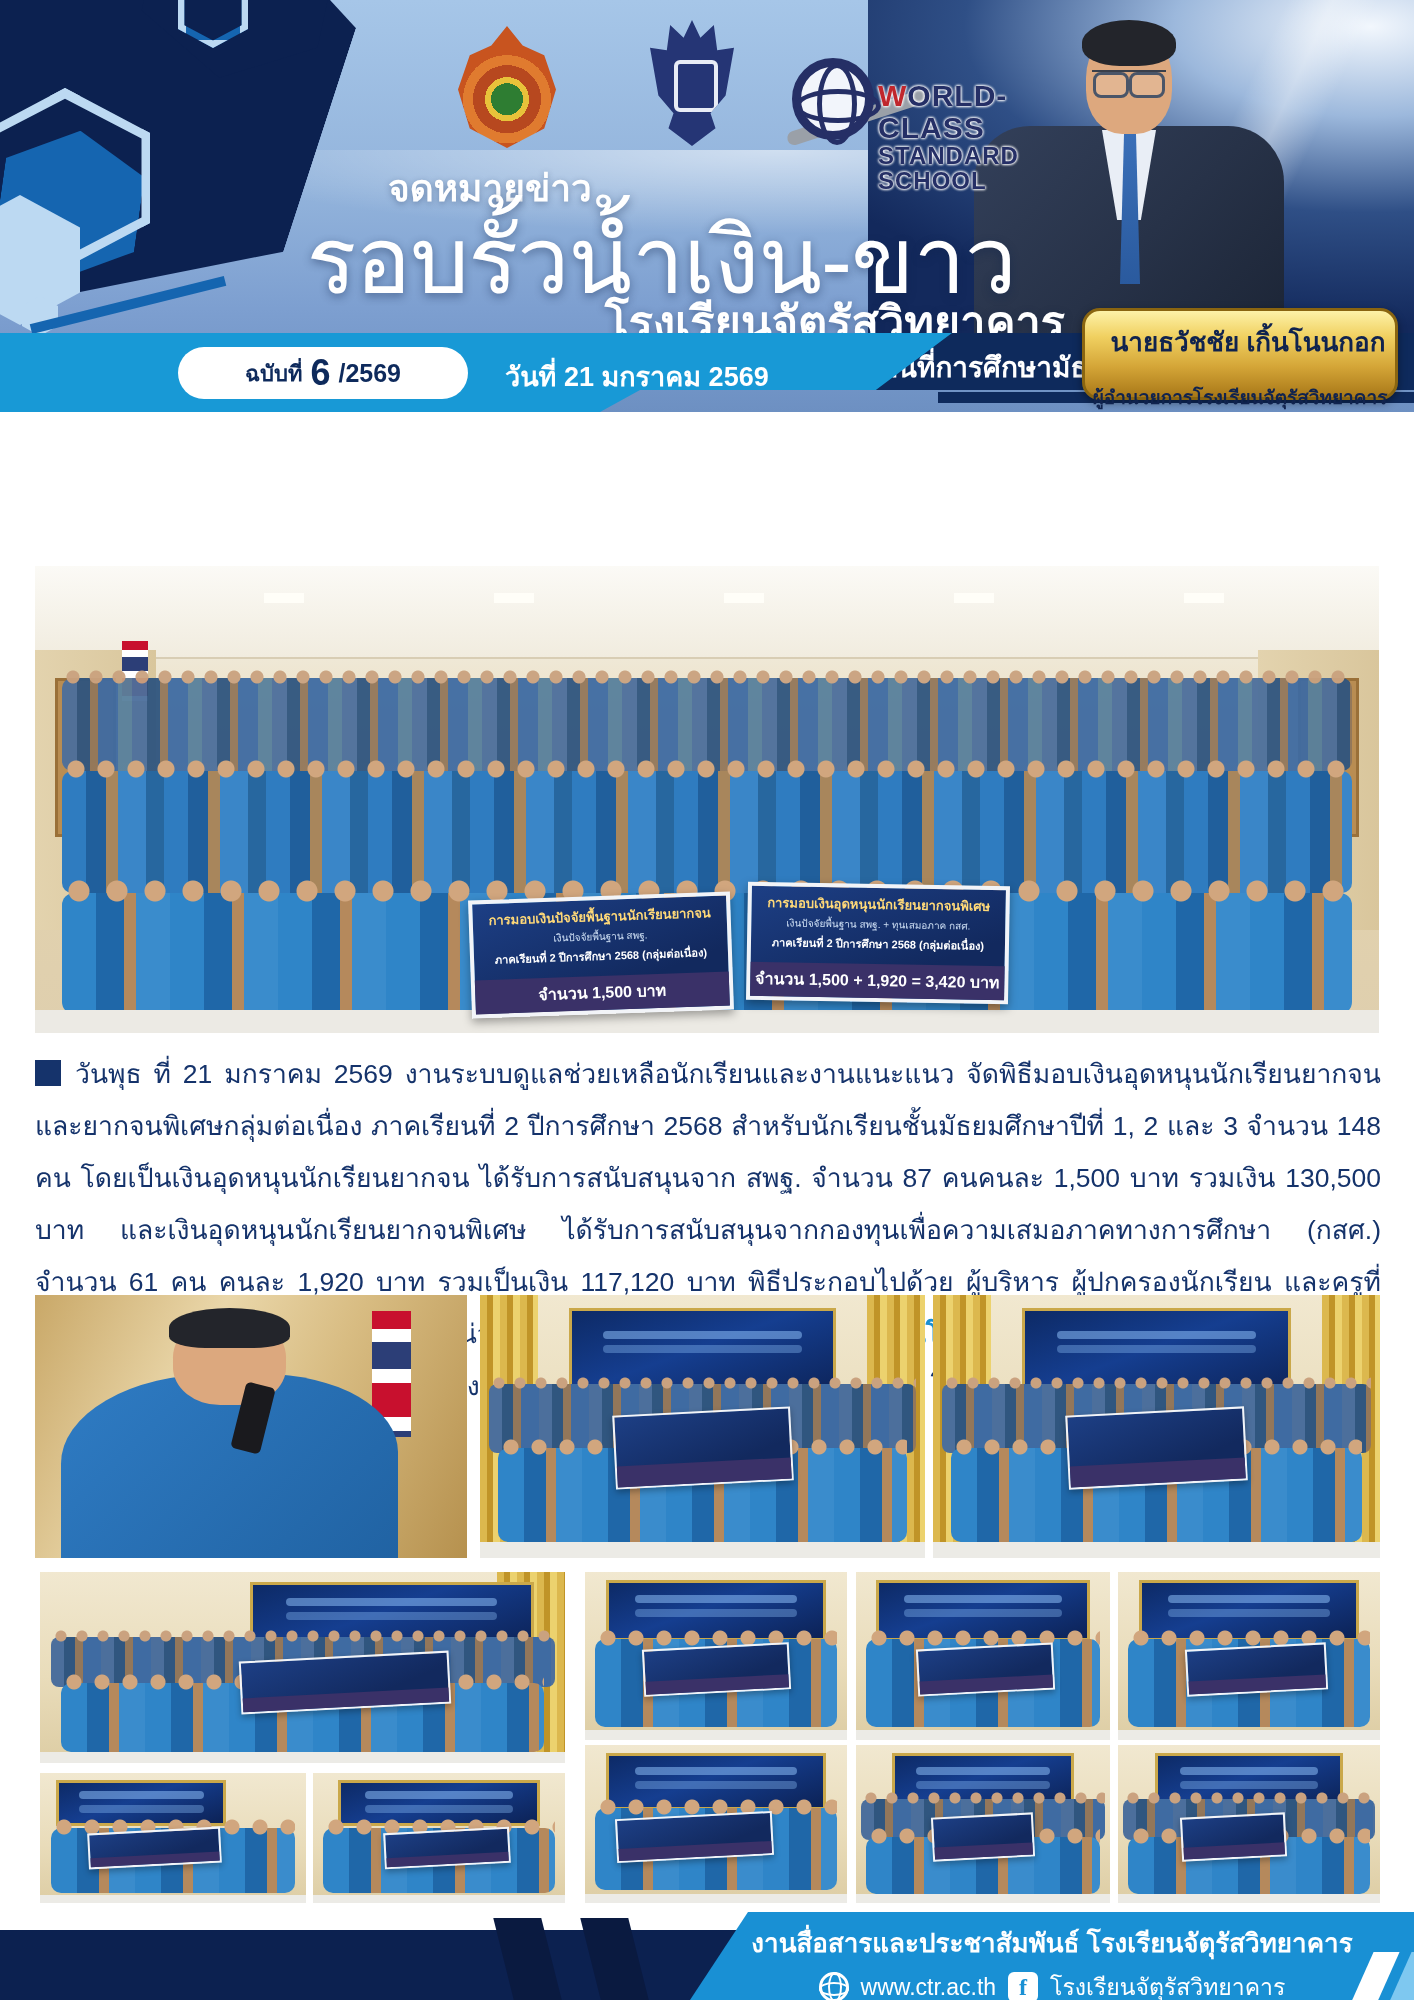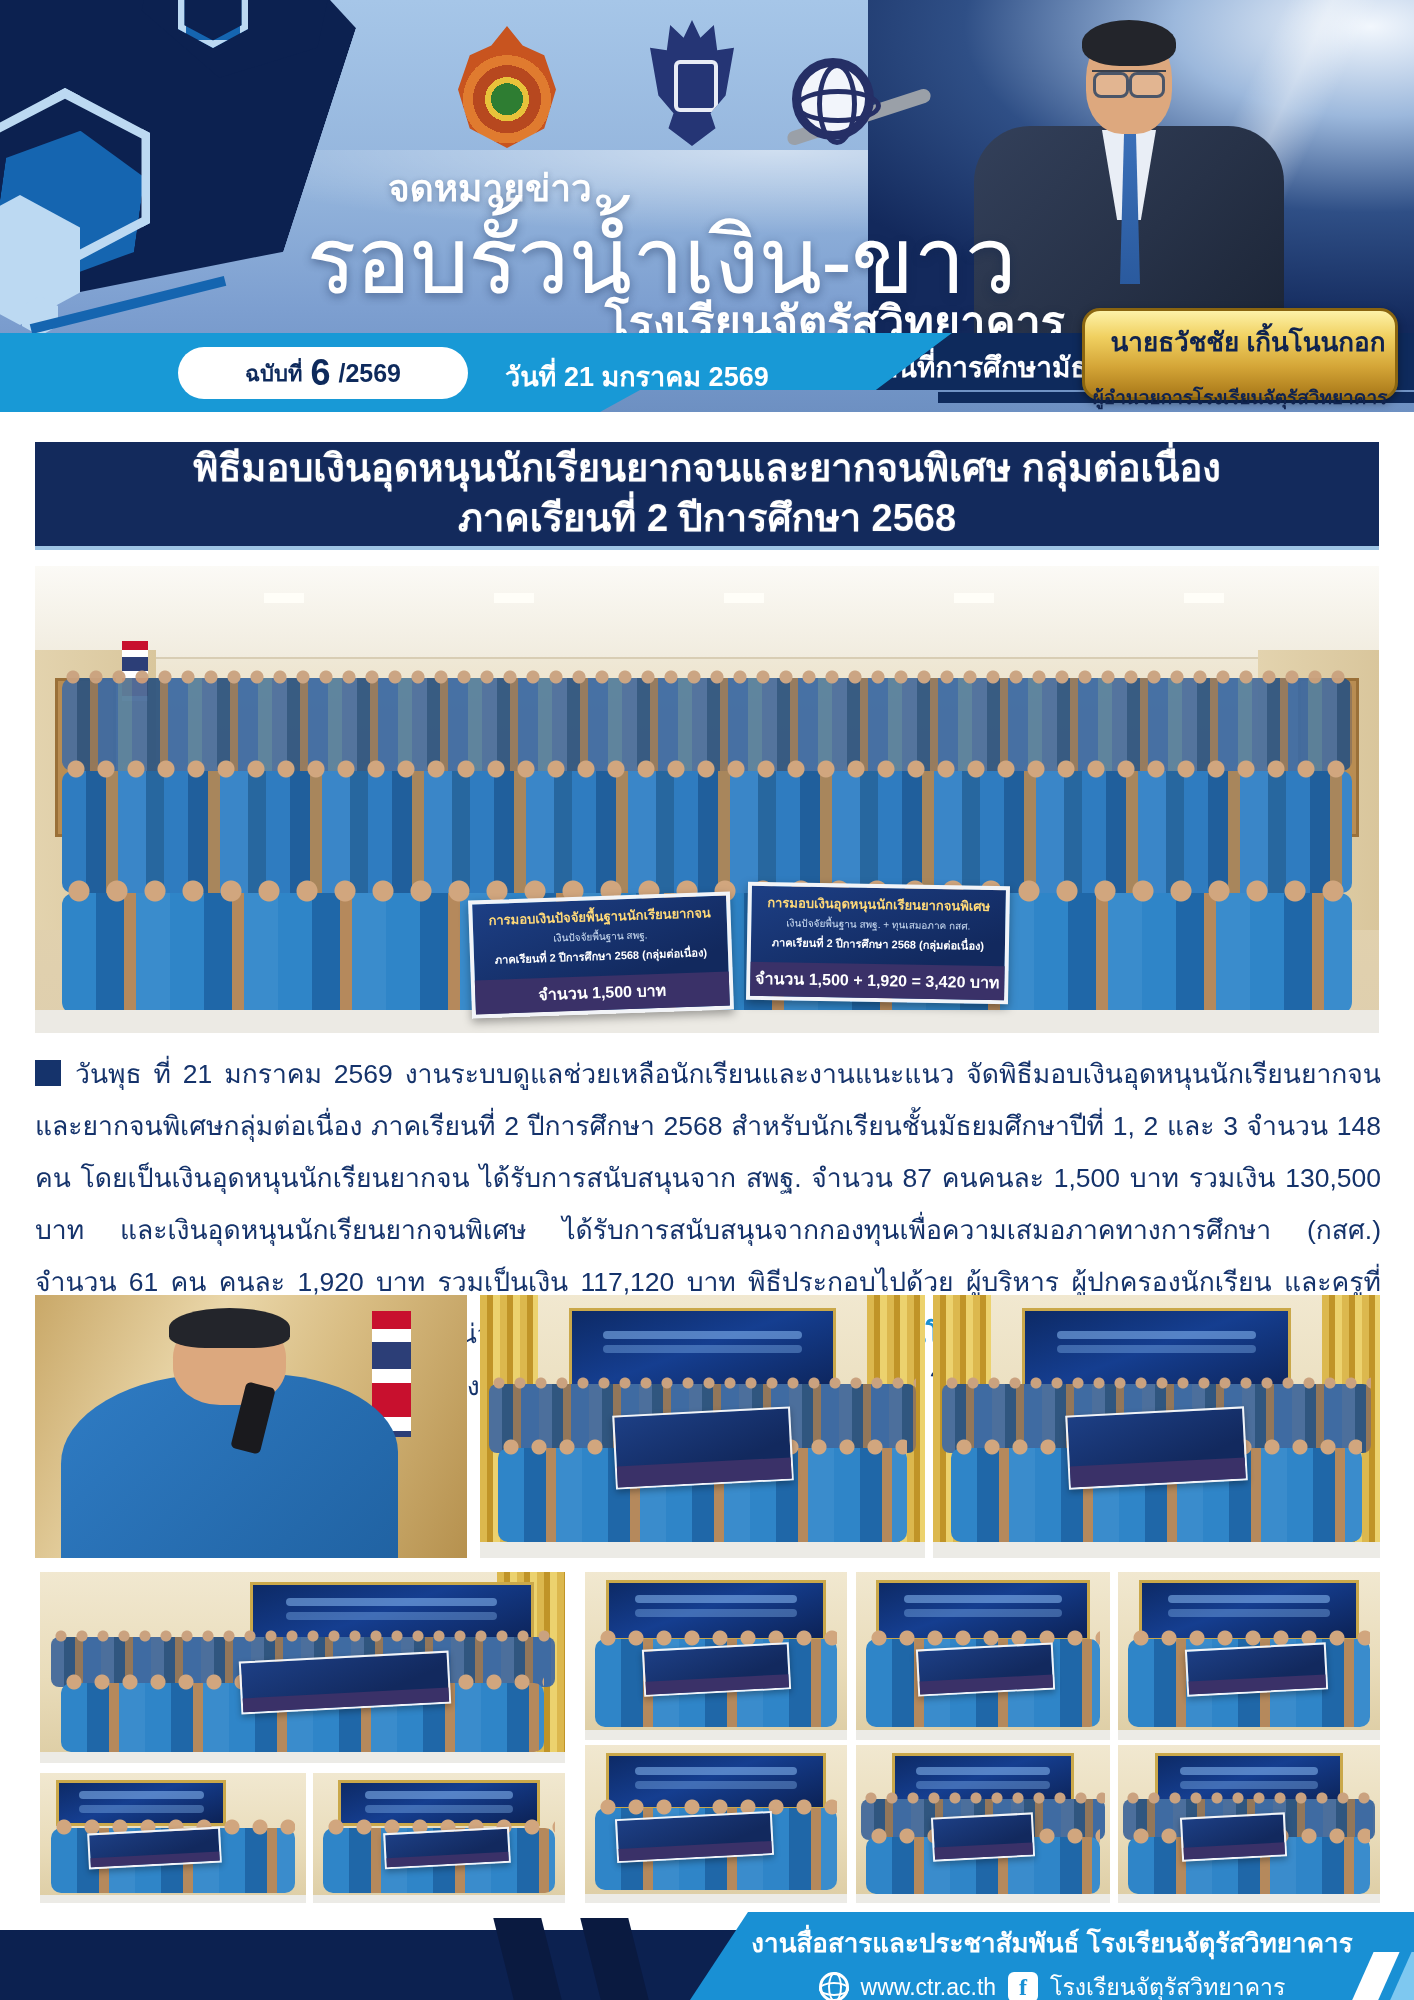--- a/index.html
+++ b/index.html
@@ -238,20 +238,24 @@
     <div class="hexo hxo1"></div>
     <div class="hex hx4"></div>
     <div class="hex hx5"></div>
     <div class="diag"></div>
 
     <div class="logo logo-obec"></div>
     <div class="logo logo-crest"></div>
     <div class="logo logo-wcss">
       <div class="swoosh"></div>
       <div class="globe"></div>
+      <div class="wcss-text">
+        <div class="wcss-l1">WORLD-CLASS</div>
+        <div class="wcss-l2">STANDARD SCHOOL</div>
+      </div>
     </div>
 
     <div class="kicker">จดหมายข่าว</div>
     <div class="main-title">รอบรั้วน้ำเงิน-ขาว</div>
     <div class="school-line">โรงเรียนจัตุรัสวิทยาคาร</div>
 
     <div class="navy-bar">
       <div class="district">สำนักงานเขตพื้นที่การศึกษามัธยมศึกษาชัยภูมิ</div>
     </div>
     <div class="cyan-bar"></div>
@@ -262,24 +266,20 @@
     </div>
     <div class="issue-date">วันที่ 21 มกราคม 2569</div>
     <div class="navy-strip"></div>
 
     <div class="gold-badge">
       <div class="badge-name">นายธวัชชัย เกิ้นโนนกอก</div>
       <div class="badge-title">ผู้อำนวยการโรงเรียนจัตุรัสวิทยาคาร</div>
     </div>
   </div>
 
-  <div class="headline">
-    <div>พิธีมอบเงินอุดหนุนนักเรียนยากจนและยากจนพิเศษ กลุ่มต่อเนื่อง</div>
-    <div>ภาคเรียนที่ 2 ปีการศึกษา 2568</div>
-  </div>
 
   <div class="mainphoto">
     <div class="ceiling"></div>
     <div class="wall-l"></div>
     <div class="wall-r"></div>
     <div class="door" style="left:1.5%;"></div>
     <div class="door" style="right:1.5%;"></div>
     <div class="flagpole"></div>
     <div class="crowd-band cb-back"></div>
     <div class="crowd-band cb-mid"></div>

